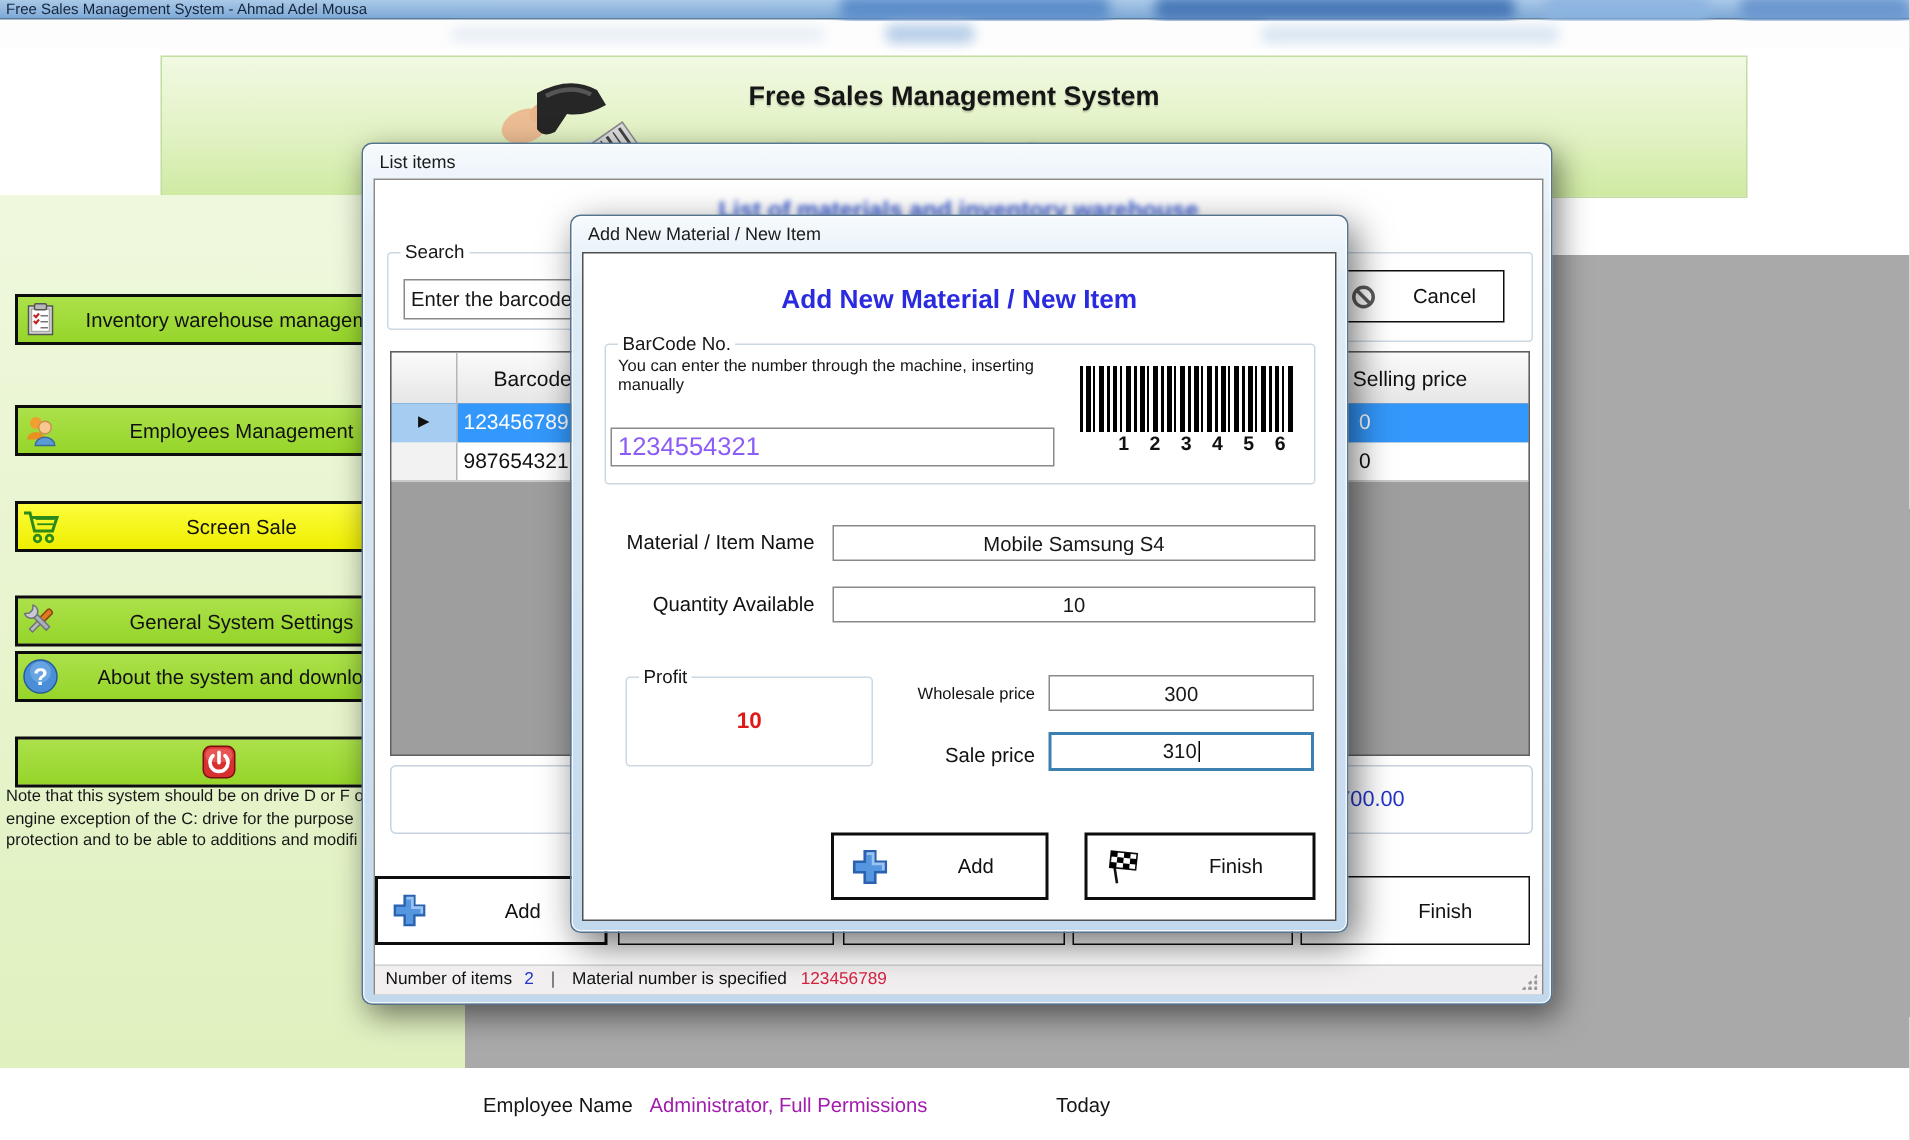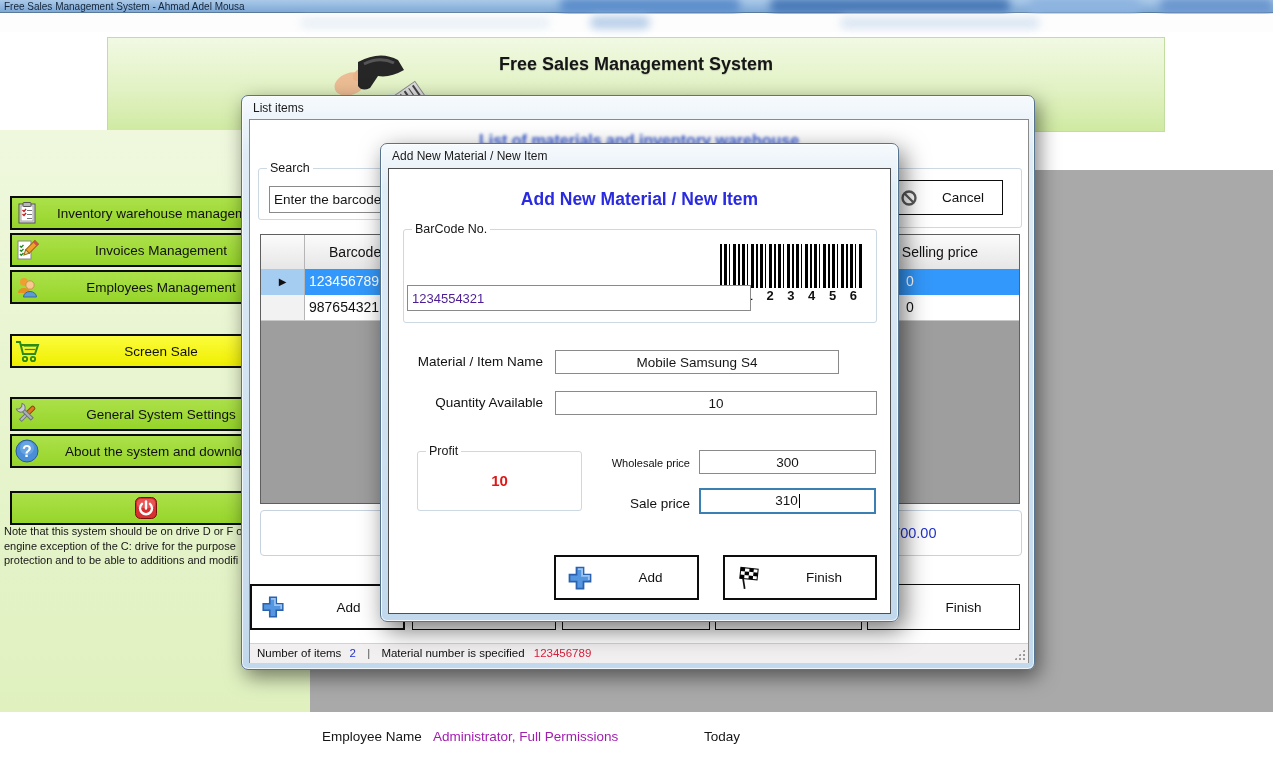--- a/index.html
+++ b/index.html
@@ -117,36 +117,20 @@
           <path d="M7.5 9l1.5 1.5L11 8" stroke="#c02020" stroke-width="1.4" fill="none"></path>
           <line x1="12" y1="9.5" x2="17" y2="9.5" stroke="#777"></line>
           <path d="M7.5 13l1.5 1.5L11 12" stroke="#c02020" stroke-width="1.4" fill="none"></path>
           <line x1="12" y1="13.5" x2="17" y2="13.5" stroke="#777"></line>
           <line x1="12" y1="17.5" x2="17" y2="17.5" stroke="#777"></line>
         </svg>
     </span>
     <span class="slbl">Inventory  warehouse management</span>
   </div>
 
-  <div class="sbtn" style="top:233px;">
-    <span class="sic">
-      <svg width="24" height="24" viewBox="0 0 24 24">
-          <rect x="3" y="3" width="13" height="18" fill="#fff" stroke="#888"></rect>
-          <path d="M5 8l1.3 1.3L8.5 7" stroke="#2a8a2a" stroke-width="1.4" fill="none"></path>
-          <path d="M5 12l1.3 1.3L8.5 11" stroke="#2a8a2a" stroke-width="1.4" fill="none"></path>
-          <path d="M5 16l1.3 1.3L8.5 15" stroke="#2a8a2a" stroke-width="1.4" fill="none"></path>
-          <g transform="rotate(45 16 10)">
-            <rect x="13.5" y="2" width="5" height="13" fill="#f0a030" stroke="#9a6a10"></rect>
-            <polygon points="13.5,15 18.5,15 16,20" fill="#eed9a0" stroke="#9a6a10"></polygon>
-            <rect x="13.5" y="2" width="5" height="2.5" fill="#d05050"></rect>
-          </g>
-        </svg>
-    </span>
-    <span class="slbl">Invoices Management</span>
-  </div>
 
   <div class="sbtn" style="top:270px;">
     <span class="sic">
       <svg width="24" height="24" viewBox="0 0 24 24">
           <circle cx="9" cy="7" r="4" fill="#f0a030"></circle>
           <path d="M3 18a6 5 0 0 1 12 0z" fill="#e89020"></path>
           <circle cx="15" cy="10" r="4.2" fill="#f8c890" stroke="#c89050"></circle>
           <path d="M8.5 22a6.5 5.5 0 0 1 13 0z" fill="#5b9bd5" stroke="#3a6a9a"></path>
         </svg>
     </span>
@@ -305,27 +289,28 @@
   </div>
 
   <div class="abs aero" style="left:380px;top:143px;width:517px;height:477px;z-index:20;box-shadow:5px 8px 24px rgba(0,0,0,.55), inset 0 0 0 1px rgba(255,255,255,.8);">
     <div class="dlg-title">Add New Material / New Item</div>
     <div class="dlg-content" style="left:7px;top:24px;width:501px;height:444px;border-color:#4f4f4f;">
 
       <div class="abs" style="left:0;top:20px;width:501px;text-align:center;font-size:17.5px;font-weight:bold;color:#2a2ae0;">Add New Material / New Item</div>
 
       <div class="gbox" style="left:14px;top:60px;width:472px;height:92px;">
         <span class="glbl">BarCode No.</span>
+        <div class="abs" style="left:8px;top:8px;width:310px;font-size:11px;line-height:13px;color:#161616;">You can enter the number through the machine, inserting manually</div>
         <div class="abs" style="left:316px;top:14px;width:142px;height:44px;background:repeating-linear-gradient(90deg,#000 0 2px,#fff 2px 4px,#000 4px 7px,#fff 7px 9px,#000 9px 10px,#fff 10px 13px,#000 13px 16px,#fff 16px 18px);"></div>
         <div class="abs" style="left:316px;top:58px;width:142px;text-align:right;font-size:13px;font-weight:bold;letter-spacing:5px;">1 2 3 4 5 6</div>
       </div>
-      <input class="winput" style="left: 18px; top: 116px; width: 344px; height: 26px; color: #4c1d95; font-size: 13px;" value="1234554321">
+      <input class="winput" style="left: 18px; top: 116px; width: 296px; height: 26px; color: #8b5cf6; font-size: 17px;" value="1234554321">
 
       <span class="abs" style="left:14px;top:185px;width:140px;text-align:right;font-size:13.5px;">Material / Item Name</span>
-      <input class="winput" style="left: 166px; top: 181px; width: 284px; height: 24px; text-align: center;" value="Mobile Samsung S4">
+      <input class="winput" style="left: 166px; top: 181px; width: 322px; height: 24px; text-align: center;" value="Mobile Samsung S4">
 
       <span class="abs" style="left:14px;top:226px;width:140px;text-align:right;font-size:13.5px;">Quantity Available</span>
       <input class="winput" style="left: 166px; top: 222px; width: 322px; height: 24px; text-align: center;" value="10">
 
       <div class="gbox" style="left:28px;top:282px;width:163px;height:58px;">
         <span class="glbl">Profit</span>
         <div class="abs" style="left:0;top:20px;width:163px;text-align:center;font-size:15px;font-weight:bold;color:#e01818;">10</div>
       </div>
 
       <span class="abs" style="left:186px;top:288px;width:115px;text-align:right;font-size:11px;">Wholesale price</span>

